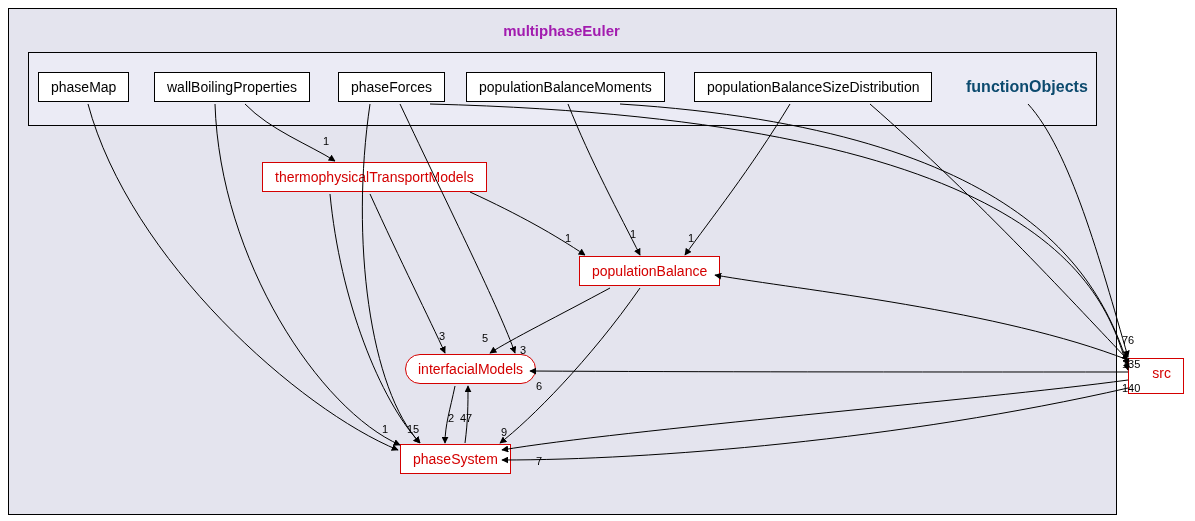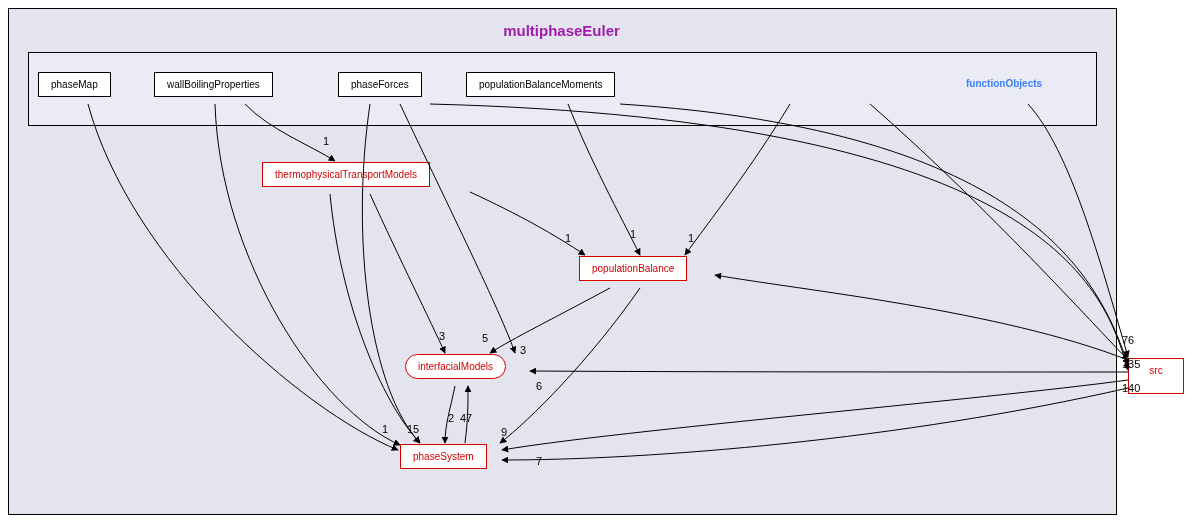--- a/index.html
+++ b/index.html
@@ -41,35 +41,35 @@
     width: 1123px;
     text-align: center;
     color: #a21caf;
     font-weight: 700;
     font-size: 15px; 
   }
   .node {
     position: absolute;
     border: 1px solid #000;
     background: #fff;
-    text-align: center;
+    text-align: right;
     padding: 6px 12px;
-    font-size: 10px;
+    font-size: 14px;
     box-sizing: border-box;
     white-space: nowrap;
     color: #000;
   }
   .node.red {
     border-color: #d40000;
     color: #d40000;
   }
   .label-only {
     position: absolute;
-    font-size: 10px;
-    color: #3b82f6;
+    font-size: 16px;
+    color: #0c4a6e;
     font-weight: 700;
     text-align: center;
   }
   svg.edges {
     position: absolute;
     left: 0;
     top: 0;
     width: 1195px;
     height: 521px;
     pointer-events: none;
@@ -88,20 +88,21 @@
   <div class="outer-frame"></div>
 
   <div class="title">multiphaseEuler</div>
 
   <div class="inner-frame"></div>
 
   <div class="node" style="left:38px; top:72px;">phaseMap</div>
   <div class="node" style="left:154px; top:72px;">wallBoilingProperties</div>
   <div class="node" style="left:338px; top:72px;">phaseForces</div>
   <div class="node" style="left:466px; top:72px;">populationBalanceMoments</div>
+  <div class="node" style="left:694px; top:72px;">populationBalanceSizeDistribution</div>
 
   <div class="label-only" style="left:966px; top:78px;">functionObjects</div>
 
   <div class="node red" style="left:262px; top:162px;">thermophysicalTransportModels</div>
   <div class="node red" style="left:579px; top:256px;">populationBalance</div>
   <div class="node red" style="left:405px; top:354px;border-radius:15px;">interfacialModels</div>
   <div class="node red" style="left:400px; top:444px;">phaseSystem</div>
 
   <div class="node red" style="left:1128px; top:358px; width:56px; height:36px;">src</div>
 

